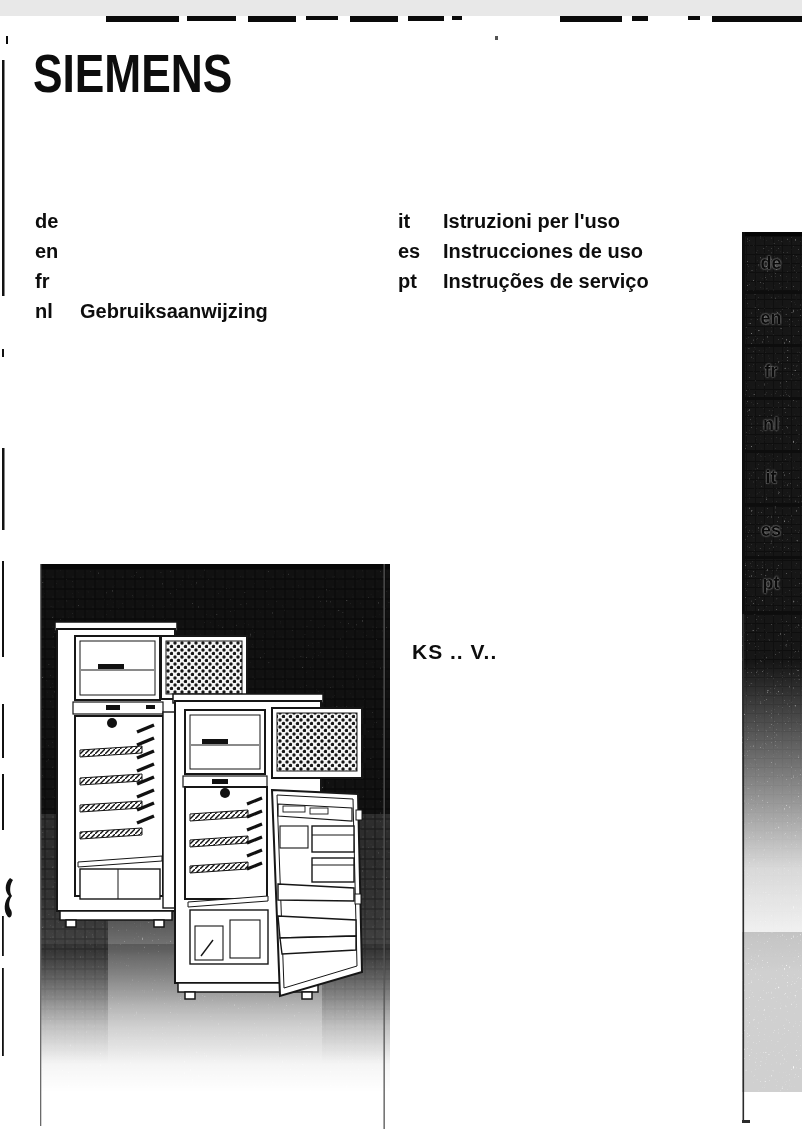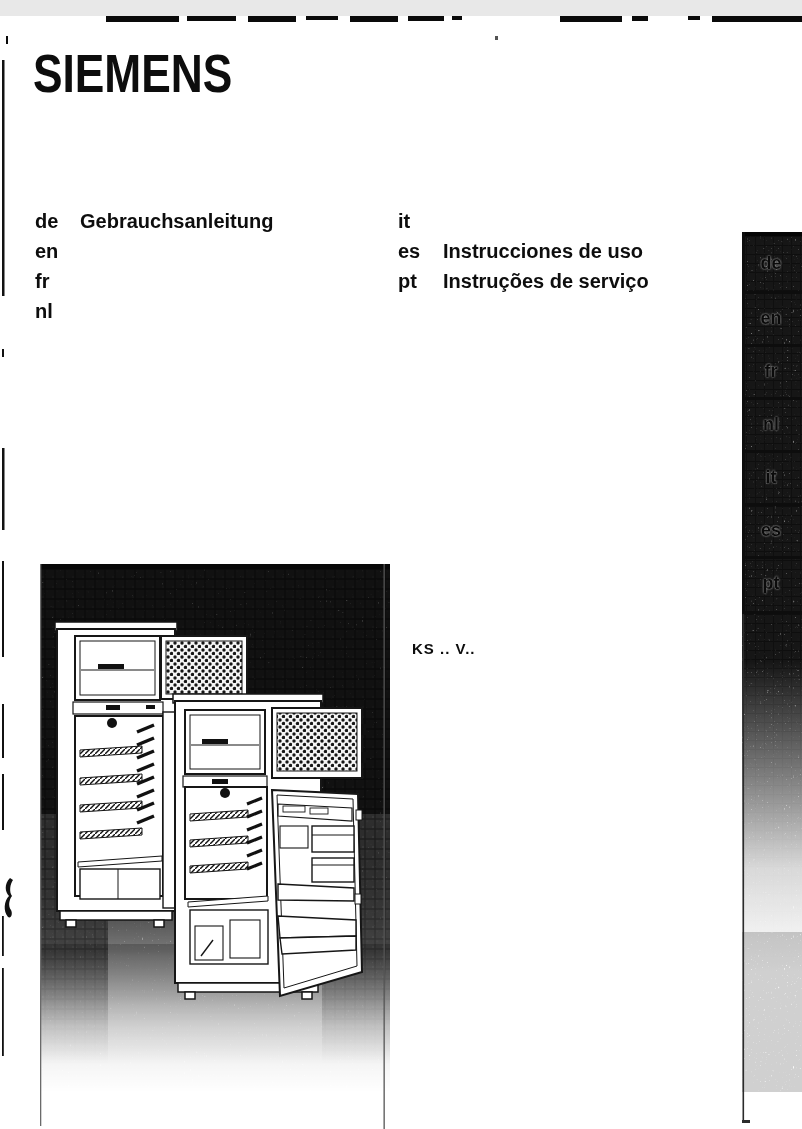--- a/index.html
+++ b/index.html
@@ -16,21 +16,21 @@
     transform:scaleX(0.82);transform-origin:left top;white-space:nowrap;
   }
   
   .langlist{display:flex;flex-direction:column;}
   .langrow{display:flex;line-height:30px;font-size:20px;font-weight:bold;}
   .langcode{width:45px;flex:0 0 45px;}
   .langlabel{white-space:nowrap;}
   .list-left{left:35px;top:190px;}
   .list-right{left:398px;top:190px;}
   
-  .model{left:412px;top:624px;font-size:15px;font-weight:bold;letter-spacing:1px;white-space:nowrap;}
+  .model{left:412px;top:624px;font-size:21px;font-weight:bold;letter-spacing:1px;white-space:nowrap;}
   
   .tab{
     left:742px;width:58px;height:55px;display:flex;align-items:center;justify-content:center;
     font-size:18px;font-weight:bold;color:#0a0a0a;text-shadow:0 0 2px rgba(230,230,230,.9);
   }
   svg{display:block;}
 </style>
 </head>
 <body>
 
@@ -67,36 +67,37 @@
     </g>
 
     <path d="M10,862 C4,868 5,876 9,880 C4,885 3,895 8,901 C11,903 13,898 11,894 C8,890 9,884 12,880 C9,876 10,868 13,864 Z" fill="#111"></path>
   </svg>
 
   <div class="abs brand">SIEMENS</div>
 
   <div class="abs langlist list-left">
     <div class="langrow">
       <span class="langcode">de</span>
-      <span class="langlabel">Gebrauchsanleitung</span>
     </div>
     <div class="langrow">
       <span class="langcode">en</span>
     </div>
     <div class="langrow">
       <span class="langcode">fr</span>
     </div>
     <div class="langrow">
       <span class="langcode">nl</span>
+      <span class="langlabel">Gebruiksaanwijzing</span>
     </div>
   </div>
 
   <div class="abs langlist list-right">
     <div class="langrow">
       <span class="langcode">it</span>
+      <span class="langlabel">Istruzioni per l'uso</span>
     </div>
     <div class="langrow">
       <span class="langcode">es</span>
       <span class="langlabel">Instrucciones de uso</span>
     </div>
     <div class="langrow">
       <span class="langcode">pt</span>
       <span class="langlabel">Instruções de serviço</span>
     </div>
   </div>

